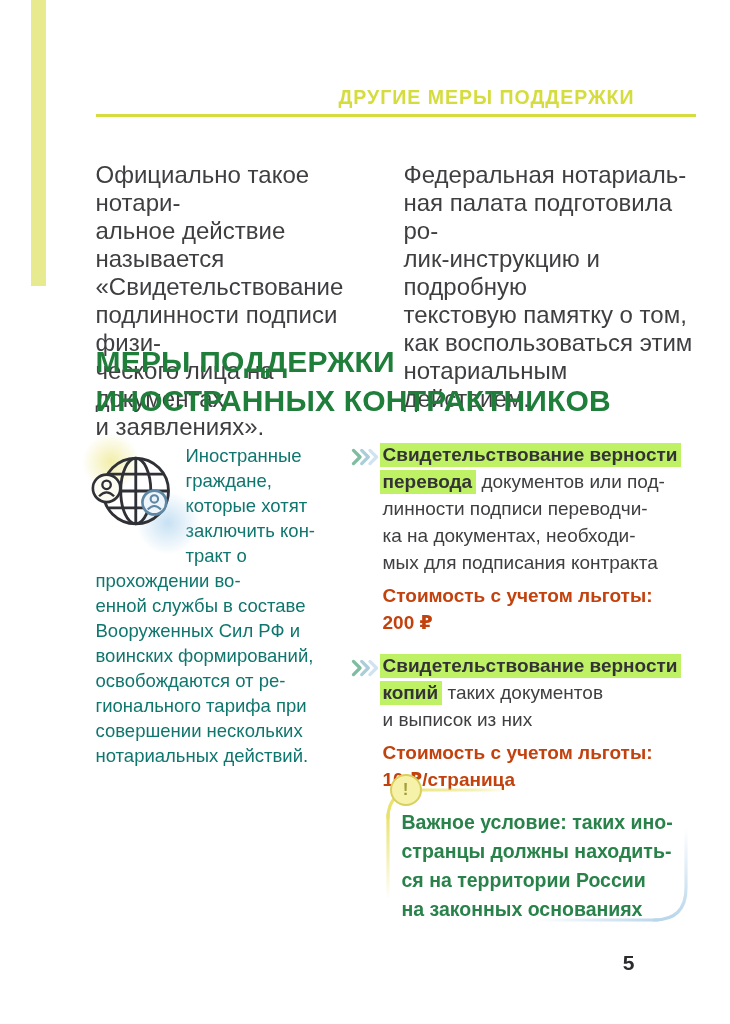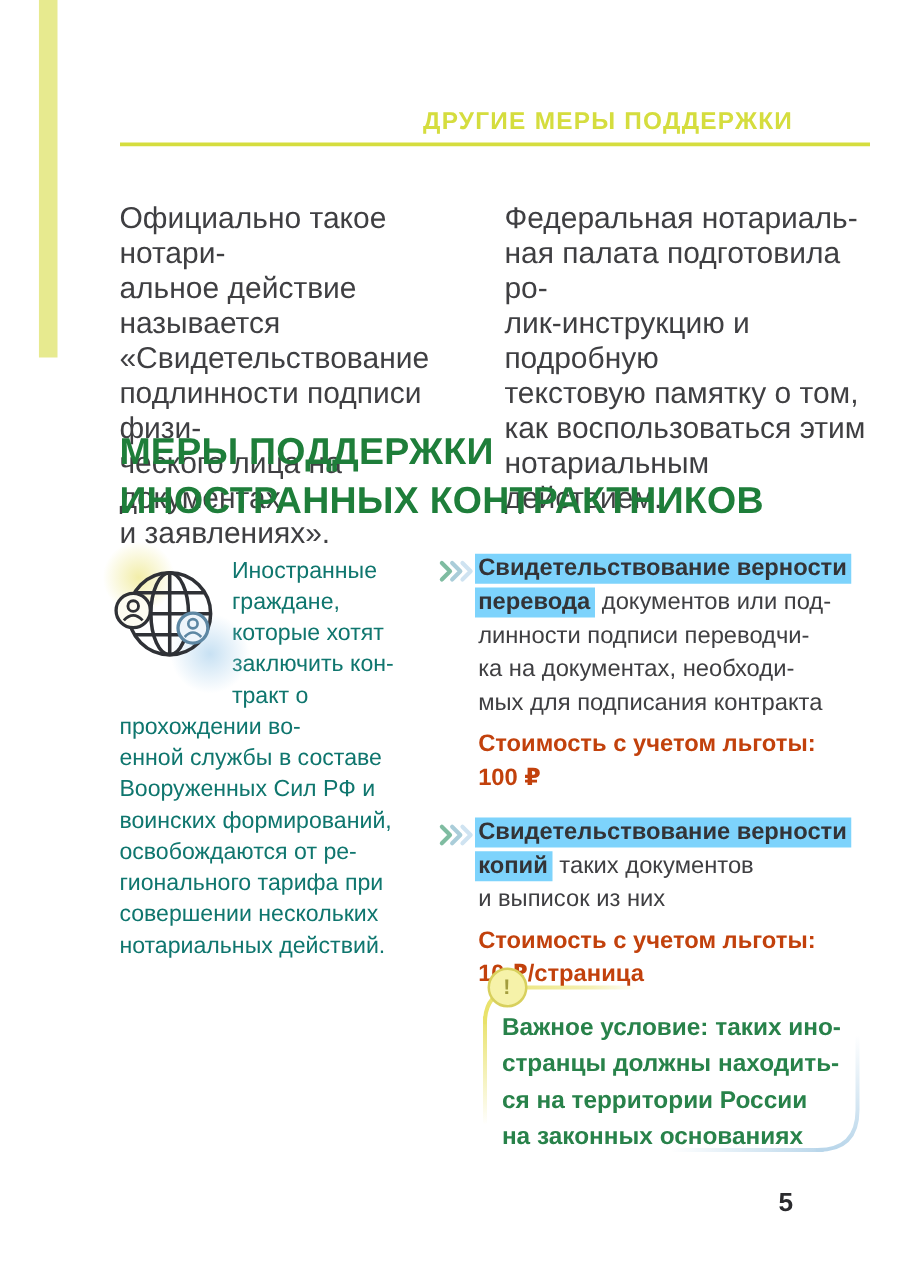--- a/index.html
+++ b/index.html
@@ -46,21 +46,21 @@
     background:radial-gradient(circle, rgba(238,232,140,0.75) 0%, rgba(238,232,140,0) 70%); }
   .glow-b { left:48px; top:48px; width:64px; height:64px;
     background:radial-gradient(circle, rgba(176,212,238,0.7) 0%, rgba(176,212,238,0) 70%); }
   .icon-wrap svg { position:relative; }
 
   .col-right { position:absolute; left:320px; top:441px; width:350px; }
   .bullet { display:flex; align-items:flex-start; }
   .bullet .chev { flex:0 0 32px; padding-top:6px; }
   .bullet-text { font-size:19px; line-height:27px; color:#3f3f42; }
   .hl {
-    background:#7dd3fc; font-weight:bold; color:#333336;
+    background:#bef264; font-weight:bold; color:#333336;
     padding:1px 4px 2px 3px; margin-left:-3px;
     -webkit-box-decoration-break:clone; box-decoration-break:clone;
   }
   .price {
     margin:6px 0 0 32px; font-size:19px; line-height:27px;
     font-weight:bold; color:#c2410c;
   }
   .b2 { margin-top:16px; }
 
   
@@ -153,21 +153,21 @@
           <polyline points="13,3 21,11 13,19" stroke="#aacdd9" stroke-width="4" stroke-linecap="round" stroke-linejoin="round"></polyline>
           <polyline points="23,3 31,11 23,19" stroke="#cfe3f1" stroke-width="4" stroke-linecap="round" stroke-linejoin="round"></polyline>
         </svg>
       </span>
       <p class="bullet-text pre"><span class="hl">Свидетельствование верности
 перевода</span><span> документов или под-
 линности подписи переводчи-
 ка на документах, необходи-
 мых для подписания контракта</span></p>
     </div>
-    <p class="price pre"><span>Стоимость с учетом льготы:</span><br><span>100 ₽</span></p>
+    <p class="price pre"><span>Стоимость с учетом льготы:</span><br><span>200 ₽</span></p>
 
     <div class="bullet b2">
       <span class="chev">
         <svg width="28" height="20" viewBox="0 0 34 22" fill="none">
           <polyline points="3,3 11,11 3,19" stroke="#7fbca1" stroke-width="4" stroke-linecap="round" stroke-linejoin="round"></polyline>
           <polyline points="13,3 21,11 13,19" stroke="#aacdd9" stroke-width="4" stroke-linecap="round" stroke-linejoin="round"></polyline>
           <polyline points="23,3 31,11 23,19" stroke="#cfe3f1" stroke-width="4" stroke-linecap="round" stroke-linejoin="round"></polyline>
         </svg>
       </span>
       <p class="bullet-text pre"><span class="hl">Свидетельствование верности

